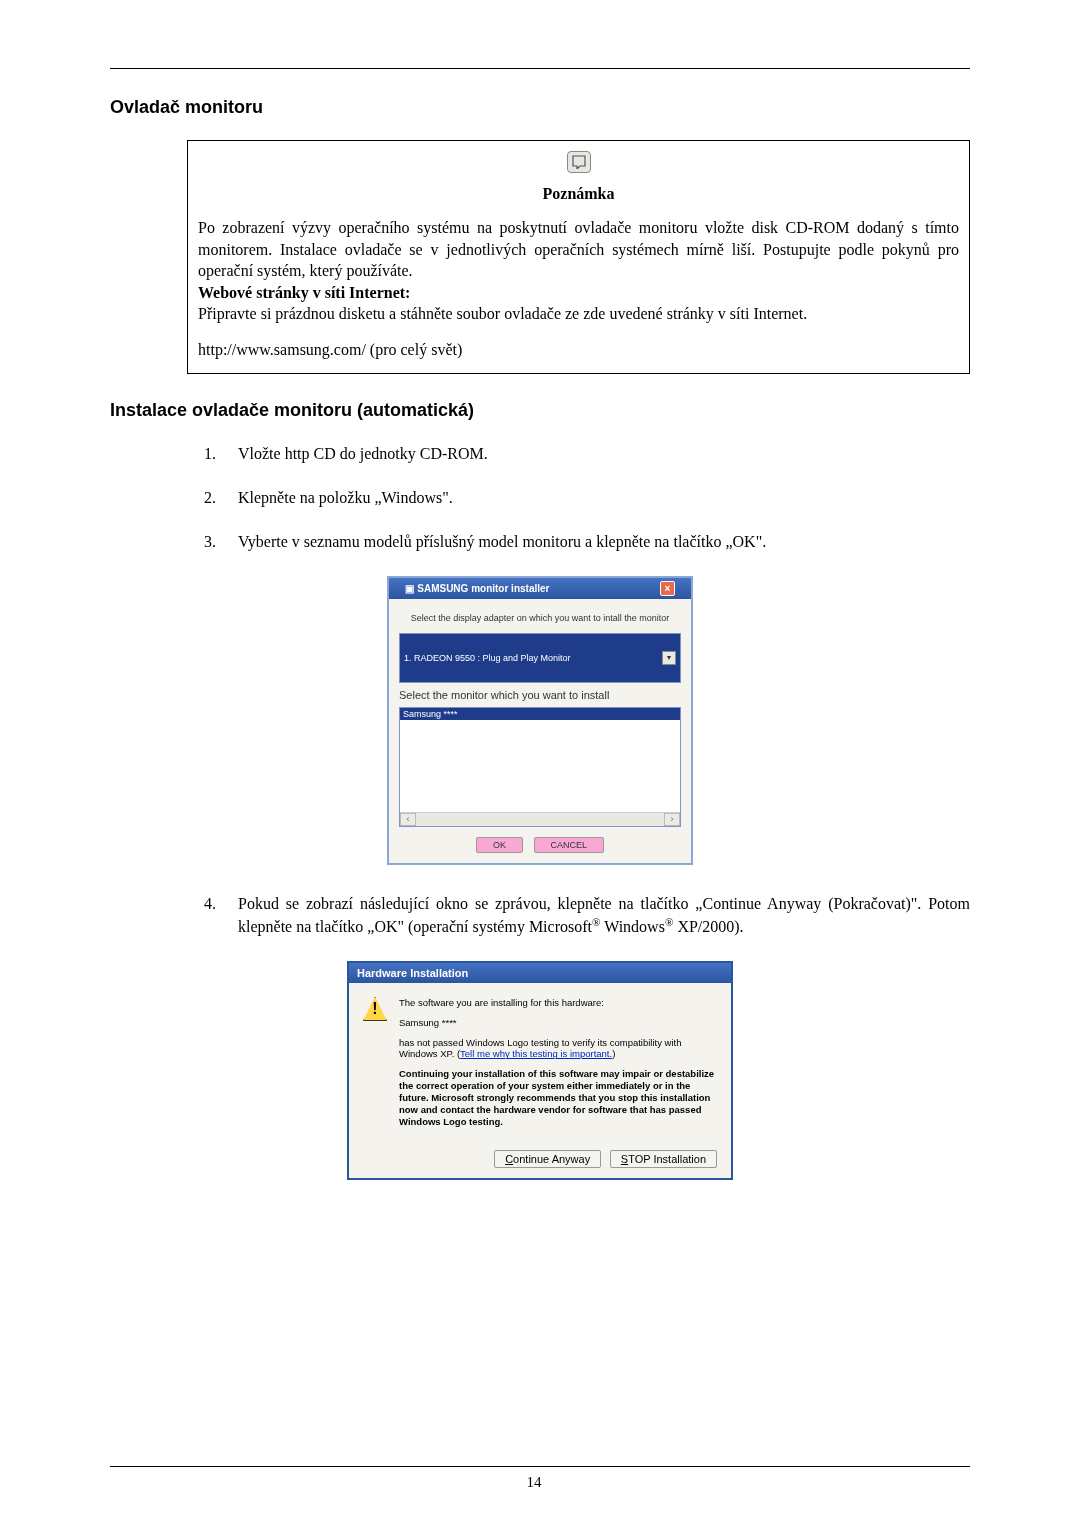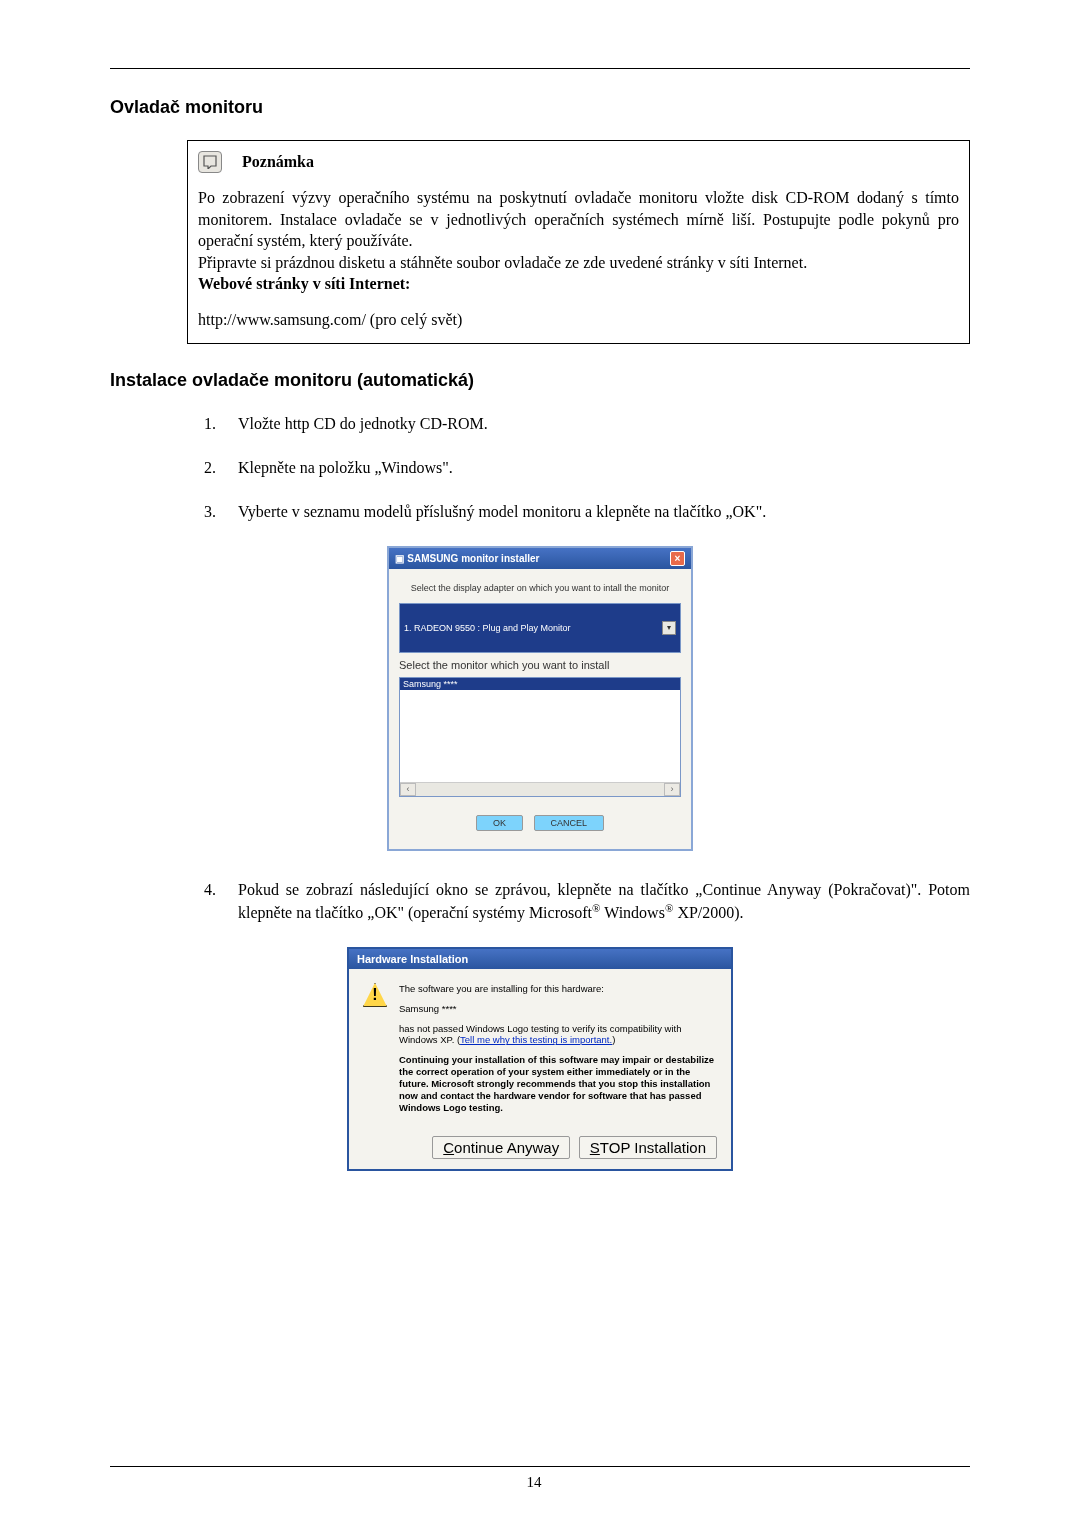--- a/index.html
+++ b/index.html
@@ -31,22 +31,23 @@
     .note-box {
       border: 1px solid #000;
       margin-left: 77px;
       margin-right: 0;
       padding: 10px 10px 12px 10px;
       margin-bottom: 26px;
     }
     .note-header {
       display: flex;
       align-items: center;
-      gap: 20px;
+      gap: 12px;
       margin-bottom: 14px;
+      flex-direction: column;
     }
     .note-icon {
       width: 24px; height: 22px;
       border: 1px solid #888; border-radius: 4px;
       display: inline-flex; align-items: center; justify-content: center;
       background: #e8e6e0;
     }
     .note-title { font-weight: bold; font-size: 16px; }
     .note-box p { font-size: 16px; line-height: 1.35; text-align: justify; }
     .note-box p.tight { margin-bottom: 0; }
@@ -68,21 +69,21 @@
       width: 306px;
       border: 2px solid #8aa7d6;
       background: #f4f3ee;
       font-family: Tahoma, Arial, sans-serif;
       font-size: 10px;
       color: #000;
     }
     .installer-title {
       background: linear-gradient(#4672c4, #2a559f);
       color: #fff; font-weight: bold;
-      padding: 3px 6px;
+      padding: 3px 16px;
       display: flex; justify-content: space-between; align-items: center;
     }
     .close-x {
       width: 15px; height: 15px; background: #e86a4a; color: #fff; 
       border: 1px solid #fff; border-radius: 2px; 
       display: inline-flex; justify-content:center; align-items:center; font-weight:bold; font-size:10px;
     }
     .installer-body { padding: 8px 10px 10px 10px; font-size: 9px; color: #333; }
     .installer-body .lbl1 { text-align: center; margin: 6px 0 10px 0; font-size: 9px;}
     .dd {
@@ -92,21 +93,21 @@
     }
     .dd .arrow-btn { width: 14px; height: 14px; background:#e9e8e2; border:1px solid #888; display:inline-flex;justify-content:center;align-items:center;color:#333;font-size:8px;}
     .lbl2 { text-align:left; margin:6px 0; font-size:11px;}
     .listbox {
       border:1px solid #7a97c8; height: 120px; background:#fff; position:relative;
     }
     .list-item-sel { background:#1e3c8a;color:#fff;padding:1px 3px;font-size:9px;}
     .hscroll { position:absolute;bottom:0;left:0;right:0;height:14px;background:#e9e8e2;border-top:1px solid #ccc;display:flex;justify-content:space-between;}
     .hscroll span{width:16px;background:#eceae4;border:1px solid #bbb;text-align:center;font-size:9px;color:#666;}
     .btn-row { text-align:center; margin-top:10px;}
-    .inst-btn { display:inline-block; background:#7dd3fc; border:1px solid #999; padding:2px 16px; margin:8px 4px; font-size:9px; border-radius:2px;text-align:center;}
+    .inst-btn { display:inline-block; background:#f9a8d4; border:1px solid #999; padding:2px 16px; margin:0 4px; font-size:9px; border-radius:2px;text-align:center;}
 
     .hw-dialog {
       width: 386px;
       border: 2px solid #2a559f;
       font-family: Tahoma, Arial, sans-serif;
       font-size: 10px;
       background: #f4f3ee;
     }
     .hw-title {
       background: linear-gradient(#4672c4, #2a559f);
@@ -118,43 +119,43 @@
       width:24px;height:24px;flex-shrink:0;
       background:#ffd648;border:1px solid #000; 
       display:flex;align-items:center;justify-content:center;
       font-weight:bold;font-size:16px;color:#000;
       clip-path: polygon(50% 0%, 100% 100%, 0% 100%);
     }
     .hw-text p { margin-bottom:8px; line-height:1.25;}
     .hw-link { color:#0028c2; text-decoration:underline;}
     .hw-bold { font-weight:bold;}
     .hw-btn-row { text-align:right; margin-top:14px;}
-    .hw-btn { display:inline-block; background:#f5f4ef; border:1px solid #999; padding:2px 10px; margin-left:6px; font-size:15px; border-radius:2px;}
+    .hw-btn { display:inline-block; background:#f5f4ef; border:1px solid #999; padding:2px 10px; margin-left:6px; font-size:11px; border-radius:2px;}
     .page-num { position:absolute; bottom:36px; left:0; right:12px; text-align:center; font-size:15px; font-family:'Times New Roman',serif;}
     sup { font-size: 0.7em; }
   </style>
 </head>
 <body>
 
 <div class="page">
   <div class="hr-top"></div>
   <h2>Ovladač monitoru</h2>
 
   <div class="note-box">
     <div class="note-header">
       <span class="note-icon">
         <svg width="16" height="14" viewBox="0 0 16 14">
             <path d="M2 1 L14 1 L14 11 L9 11 L6 14 L6 11 L2 11 Z" fill="none" stroke="#555" stroke-width="1.2"></path>
           </svg>
       </span>
       <span class="note-title">Poznámka</span>
     </div>
     <p>Po zobrazení výzvy operačního systému na poskytnutí ovladače monitoru vložte disk CD-ROM dodaný s tímto monitorem. Instalace ovladače se v jednotlivých operačních systémech mírně liší. Postupujte podle pokynů pro operační systém, který používáte.</p>
+    <p class="tight bold" style="margin-top:0;">Webové stránky v síti Internet:</p>
     <p class="tight">Připravte si prázdnou disketu a stáhněte soubor ovladače ze zde uvedené stránky v síti Internet.</p>
-    <p class="tight bold" style="margin-top:0;">Webové stránky v síti Internet:</p>
     <p class="tight" style="margin-top:14px;">http://www.samsung.com/ (pro celý svět)</p>
   </div>
 
   <h2>Instalace ovladače monitoru (automatická)</h2>
 
   <ol class="steps">
     <li>Vložte http CD do jednotky CD-ROM.</li>
     <li>Klepněte na položku „Windows".</li>
     <li>Vyberte v seznamu modelů příslušný model monitoru a klepněte na tlačítko „OK".</li>
   </ol>

